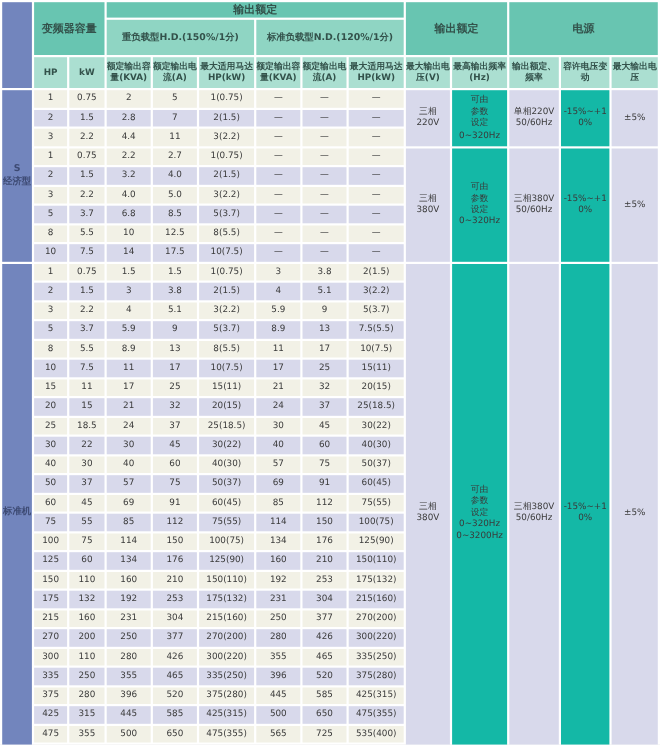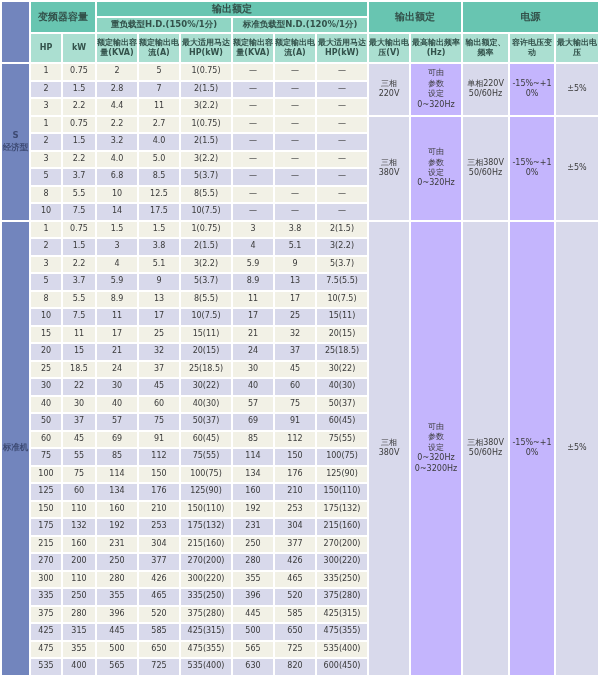--- a/index.html
+++ b/index.html
@@ -11,34 +11,34 @@
   table {
     border-collapse:separate; border-spacing:2px;
     table-layout:fixed; width:600px;
   }
   th, td {
     text-align:center; vertical-align:middle; padding:0;
     overflow:hidden; word-break:break-all;
   }
   thead th { font-weight:bold; color:#33524b; }
   .g1 { background:#68c5b1; font-size:10px; height:12px; }
-  .g2 { background:#8fd5c3; font-size:8.5px; height:14px; }
+  .g2 { background:#8fd5c3; font-size:8.5px; height:32px; }
   .g3 { background:#abdfd1; font-size:8px; line-height:1.2; height:28px; }
   .corner { background:#7285bd; }
   td.lbl {
     background:#7285bd; color:#3d4a73; font-size:8.5px;
     line-height:1.35; font-weight:bold;
   }
   tbody td {
     font-size:8px; color:#3a3a3a; height:15.5px; line-height:1.1;
   }
   td.c { background:#f2f1e6; }
   td.l { background:#d8d9eb; }
   td.mv { background:#d8d9eb; font-size:8px; line-height:1.3; }
-  td.mf { background:#c4b5fd; font-size:8px; line-height:1.3;margin-top:40px; }
+  td.mf { background:#14b8a6; font-size:8px; line-height:1.3;margin-top:40px; }
 </style>
 </head>
 <body>
 
 <div class="sheet">
   <table>
     <colgroup>
       <col style="width:27px">
         <col style="width:30px">
         <col style="width:32px">

